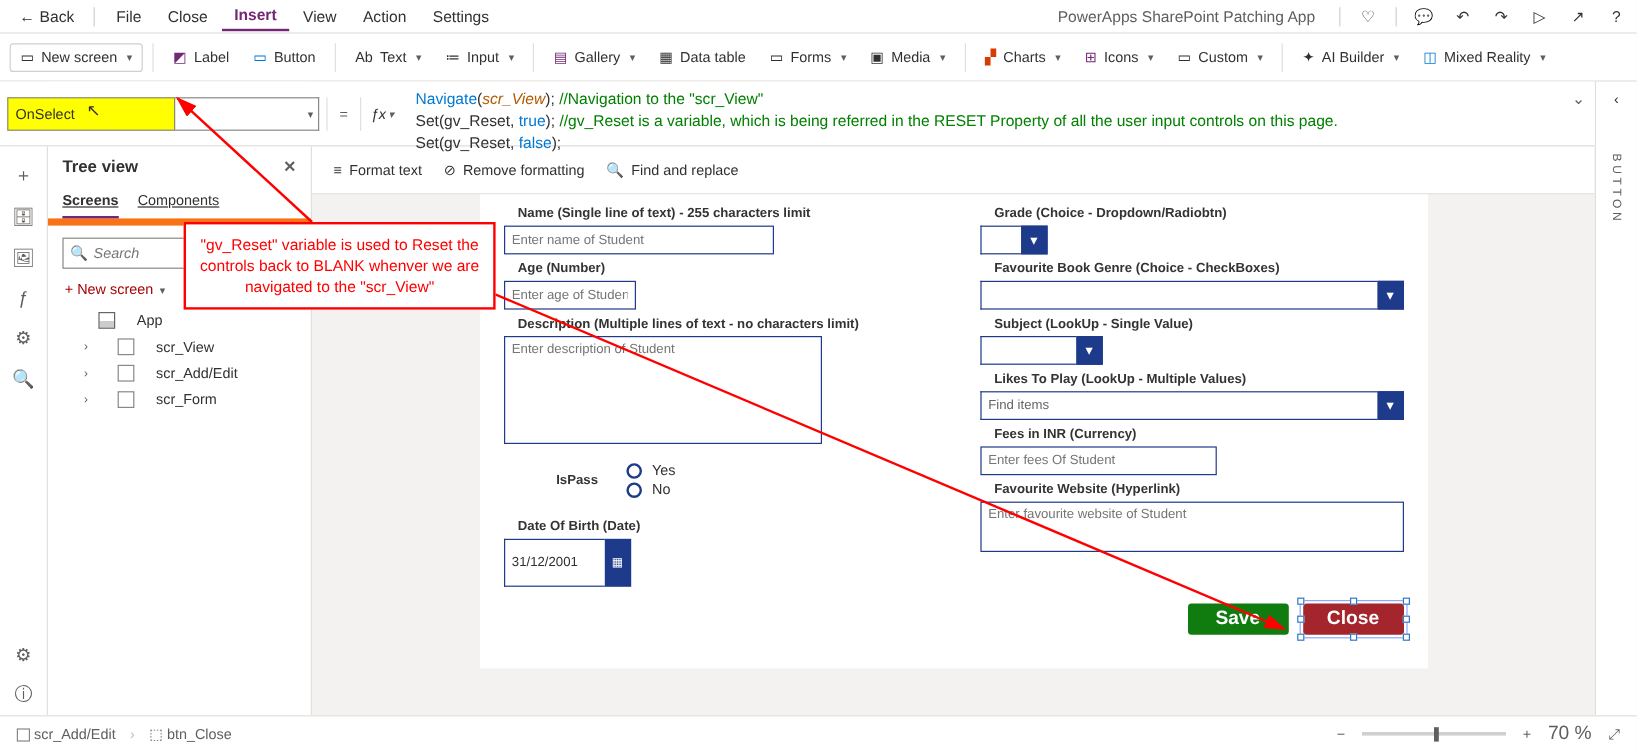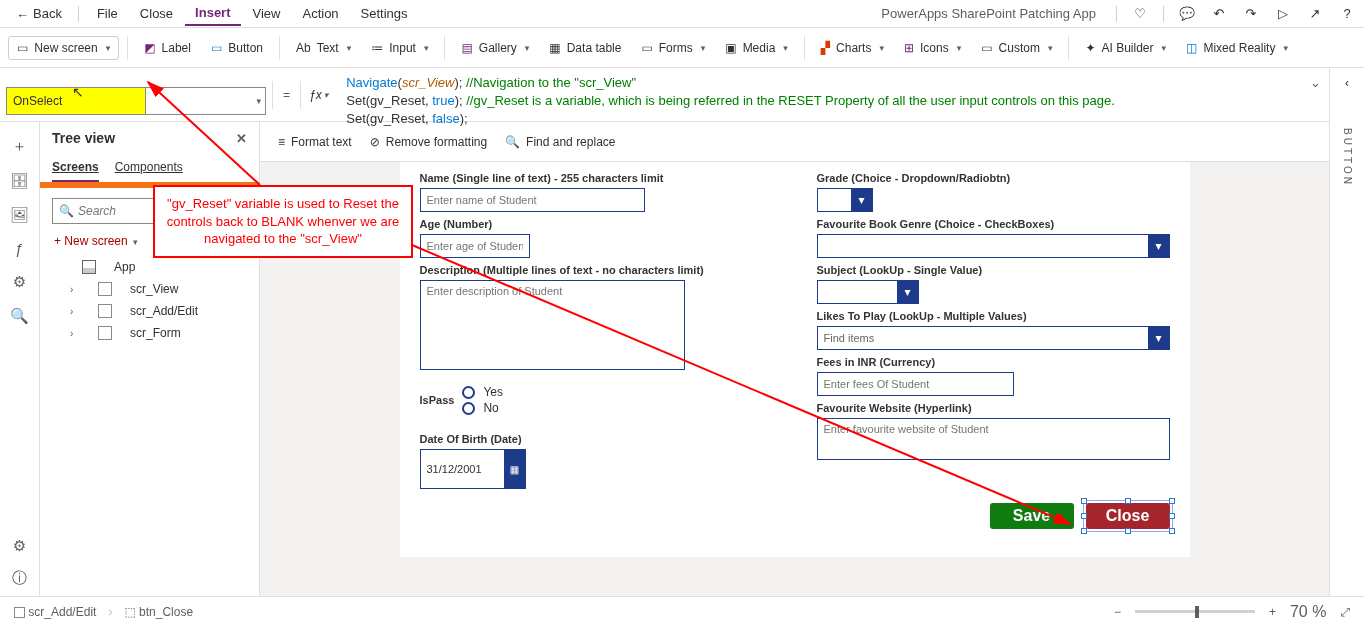--- a/index.html
+++ b/index.html
@@ -20,21 +20,21 @@
 
 .ribbon { height: 40px; display:flex; align-items:center; padding:0 8px; border-bottom:1px solid #e1dfdd; gap:4px;}
 .ribbon-btn { display:flex; align-items:center; gap:6px; padding:4px 8px; background:#fff; border:1px solid #d0d0d0; border-radius:3px; cursor:pointer; font-size:12px;}
 .ribbon-flat { display:flex; align-items:center; gap:6px; padding:4px 8px; cursor:pointer; font-size:12px;}
 .chev { font-size:9px; color:#605e5c; margin-left:2px;}
 .ribbon-sep { width:1px; height:24px; background:#e1dfdd; margin:0 4px;}
 
 
 .formulabar-row { display:flex; align-items:stretch; border-bottom:1px solid #e1dfdd;}
 .prop-select { width:140px; height:28px; background:#ffff00; border:1px solid #8a8886; display:flex; align-items:center; justify-content:space-between; padding:0 6px; font-size:12px; margin:6px 0 6px 6px;}
-.prop-wrap {display:flex; align-items:flex-end; }
+.prop-wrap {display:flex; align-items:center; }
 .prop-ext { height:28px; border:1px solid #8a8886; border-left:none; width:120px; display:flex; align-items:center; justify-content:flex-end; padding-right:4px; margin:6px 6px 6px 0;}
 .fx-eq { padding:0 10px; display:flex; align-items:center; color:#605e5c; border-left:1px solid #e1dfdd; border-right:1px solid #e1dfdd; align-self:center; height:28px;}
 .fx-lbl { padding:0 8px; display:flex; align-items:center; font-style:italic; align-self:center;}
 .formula-box { flex:1; padding:6px 10px; font-family:Consolas, monospace; font-size:13px; line-height:1.4; position:relative;}
 .code-nav { color:#0078d4;}
 .code-arg { color:#b35900; font-style:italic;}
 .code-bool { color:#0078d4;}
 .code-comment { color:#008000;}
 .expand-caret { position:absolute; right:8px; top:6px; cursor:pointer; color:#605e5c;}
 
@@ -61,32 +61,32 @@
 .tree-glyph { width:14px; height:14px; border:1px solid #888; background:#fff; display:inline-block;}
 .tree-glyph.app { border-color:#666; background:linear-gradient(180deg,#fff 55%, #ccc 55%);}
 
 
 .canvas-area { position:absolute; left:260px; right:35px; top:122px; bottom:30px; background:#f3f2f1; overflow:hidden;}
 .format-bar { background:#fff; height:40px; border-bottom:1px solid #e1dfdd; display:flex; align-items:center; gap:18px; padding:0 18px;}
 .fmt-item { display:flex; align-items:center; gap:6px; cursor:pointer; font-size:12px; color:#323130;}
 .app-canvas { background:#fff; margin:0 auto; width:790px; min-height:395px; position:relative; padding:0 20px 20px;}
 .form-col { display:flex; gap:44px; padding-top:4px;}
 .colL, .colR { flex:1;}
-.fld-label { font-size:11px; font-weight:600; margin:6px 0 4px; color:#333;}
+.fld-label { font-size:11px; font-weight:600; margin:6px 12px 4px; color:#333;}
 .txt-input { width:100%; height:24px; border:1px solid #1e3a8a; padding:0 6px; font-size:11px; color:#666;}
 .txt-input.small { width:110px;}
 .txt-area { width:100%; height:90px; border:1px solid #1e3a8a; padding:4px 6px; font-size:11px; color:#666; resize:none;}
 .txt-area.short { height:42px;}
 .combo { display:flex; height:24px;}
 .combo-body { flex:1; border:1px solid #1e3a8a; border-right:none; padding:0 6px; display:flex; align-items:center; font-size:11px; color:#666;}
 .combo-btn { width:22px; background:#1e3a8a; display:flex; align-items:center; justify-content:center; color:#fff; border:1px solid #1e3a8a;}
 .combo.thin .combo-body{ flex:0 0 34px;}
 .radio-row { display:flex; align-items:center; gap:8px; margin:2px 0;}
 .radio-circle { width:13px; height:13px; border:2px solid #1e3a8a; border-radius:50%;}
-.ispass-row { display:flex; align-items:center; gap:8px;}
+.ispass-row { display:flex; align-items:center; gap:24px;margin-left:44px;}
 .datebox { display:flex; width:106px; height:40px;}
 .datebox-body { flex:1; border:1px solid #1e3a8a; border-right:none; display:flex; align-items:center; padding:0 6px; font-size:11px;}
 .datebox-ico { width:22px; background:#1e3a8a; color:#fff; display:flex; align-items:center; justify-content:center; font-size:10px;}
 .btnrow { display:flex; justify-content:flex-end; gap:12px; margin-top:14px;}
 .pa-btn { width:84px; height:26px; border:none; border-radius:3px; color:#fff; font-size:16px; font-weight:600; cursor:pointer;}
 .pa-btn.save { background:#107c10;}
 .pa-btn.close { background:#a4262c;}
 .select-handles { position:absolute; border:1px solid #8aa8ff; pointer-events:none;}
 .hd { position:absolute; width:6px; height:6px; background:#fff; border:1px solid #3178c6;}
 

